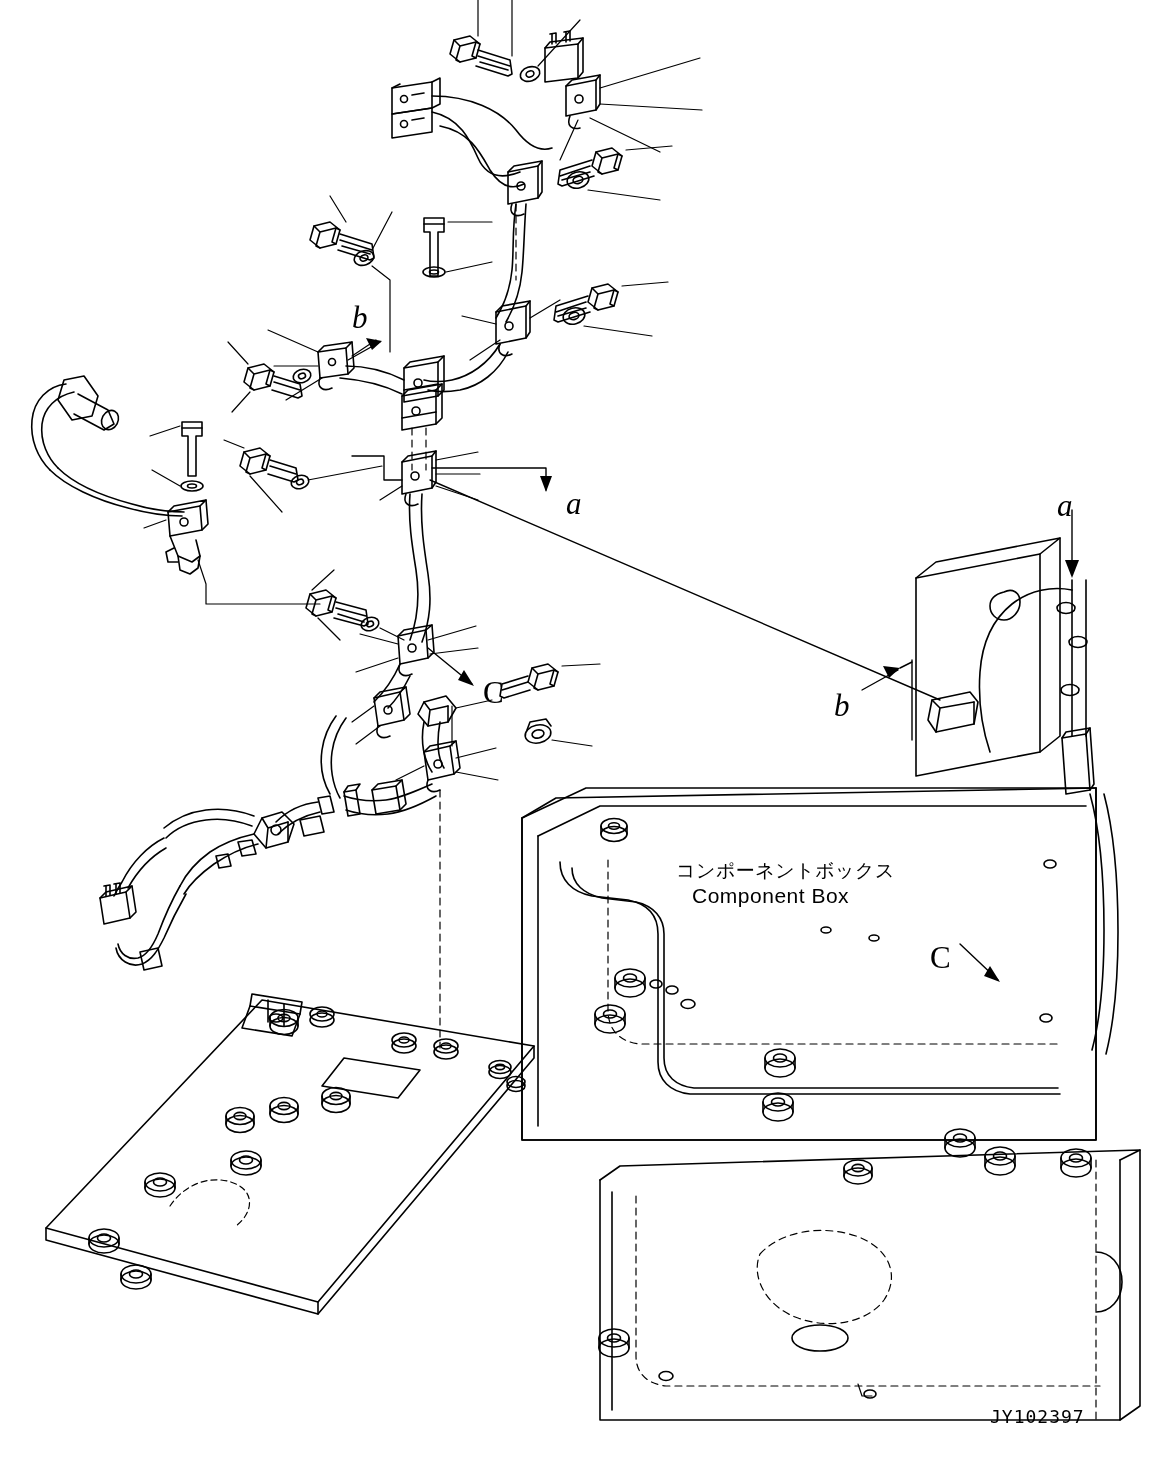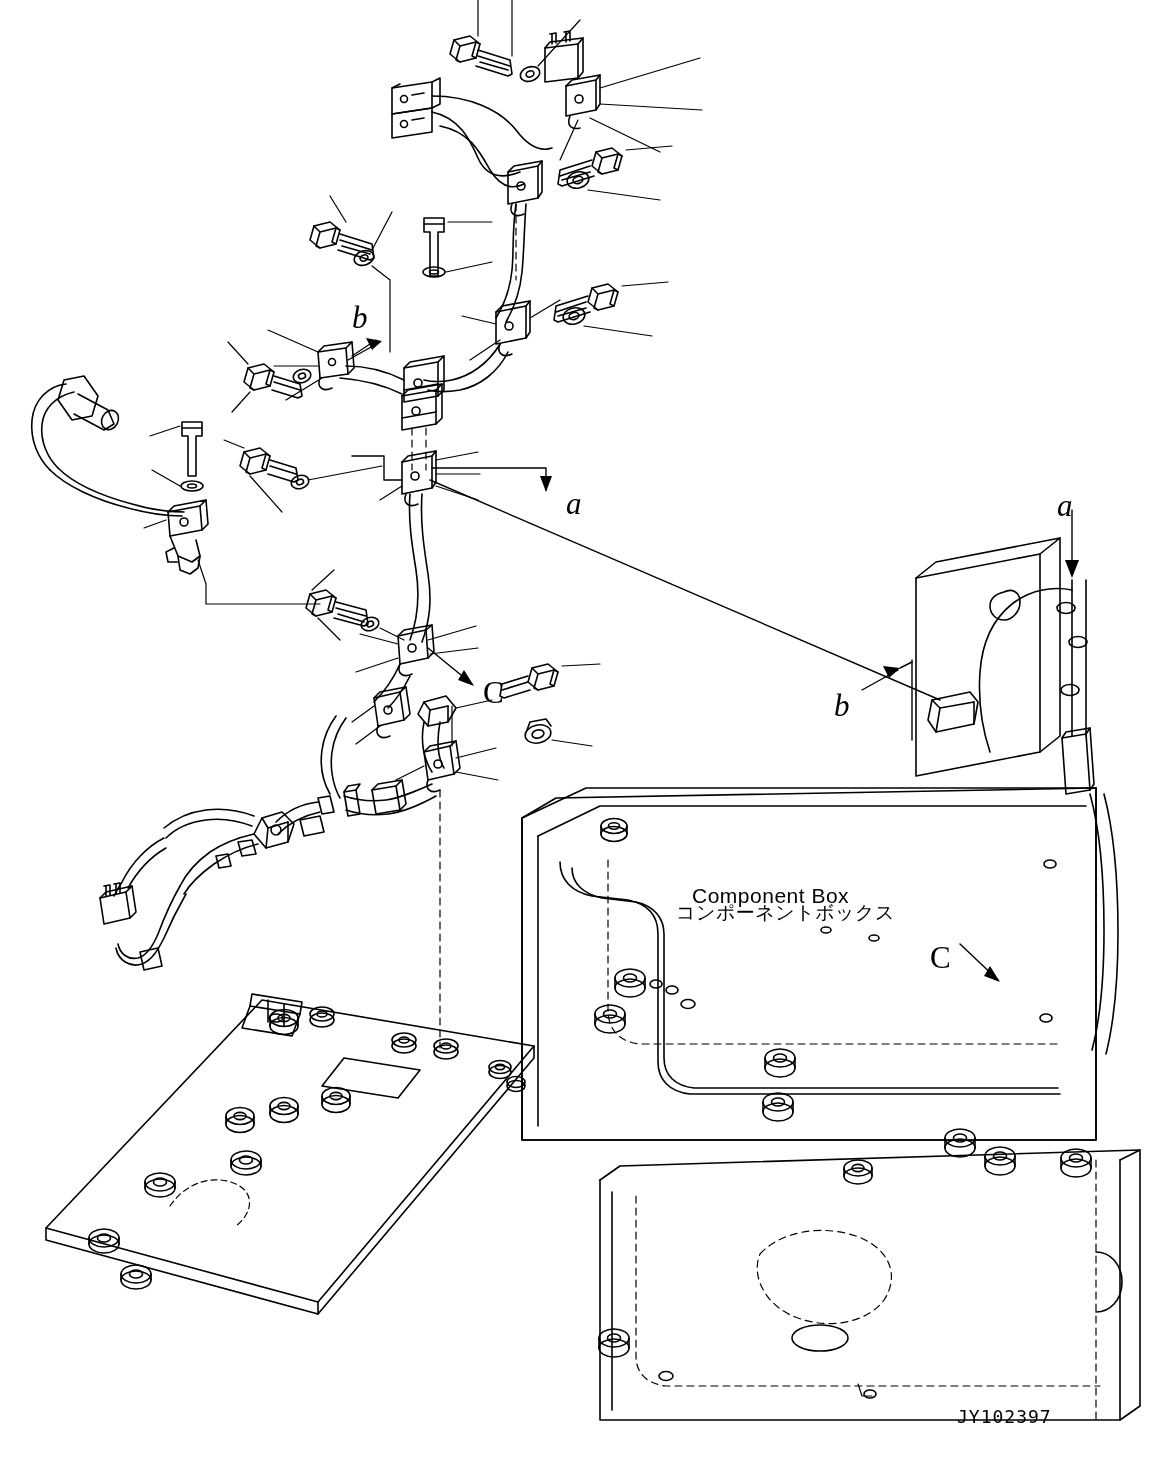--- a/index.html
+++ b/index.html
@@ -669,18 +669,18 @@
     </g>
   </svg>
 
   <div class="lbl callout-letter" style="left:352px; top:300px;">b</div>
   <div class="lbl callout-letter" style="left:566px; top:486px;">a</div>
   <div class="lbl callout-letter upper" style="left:483px; top:675px;">C</div>
   <div class="lbl callout-letter" style="left:1057px; top:488px;">a</div>
   <div class="lbl callout-letter" style="left:834px; top:688px;">b</div>
   <div class="lbl callout-letter upper" style="left:930px; top:940px;">C</div>
 
-  <div class="lbl jp-text" style="left:676px; top:858px;margin-top:42px;">コンポーネントボックス</div>
+  <div class="lbl jp-text" style="left:676px; top:858px;">コンポーネントボックス</div>
   <div class="lbl en-text" style="left:692px; top:884px;">Component Box</div>
 
-  <div class="lbl drawing-no" style="left:957px; top:1406px;">JY102397</div>
+  <div class="lbl drawing-no" style="left:990px; top:1406px;">JY102397</div>
 
 </div>
 
 </body></html>

